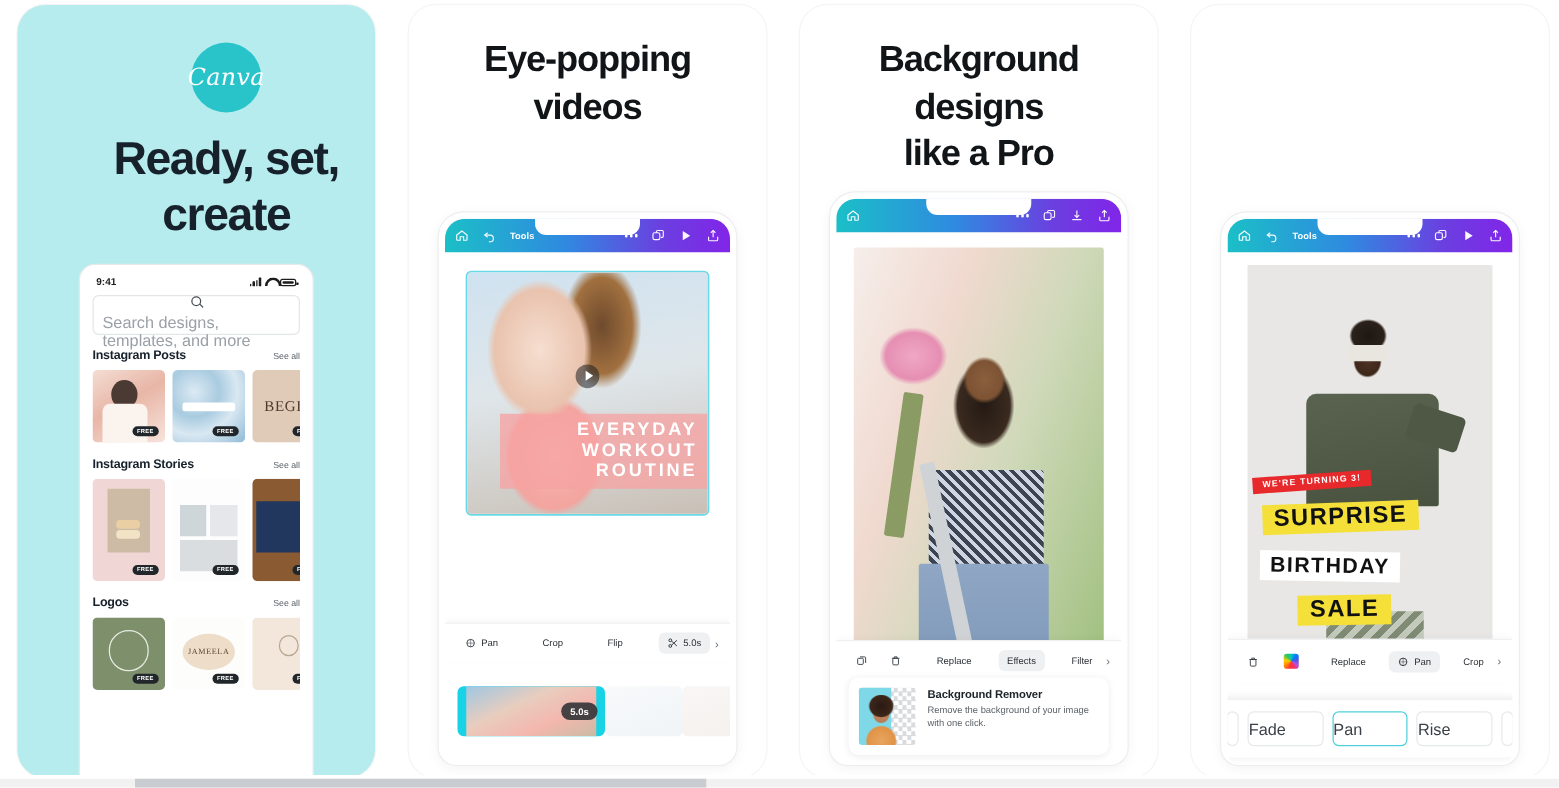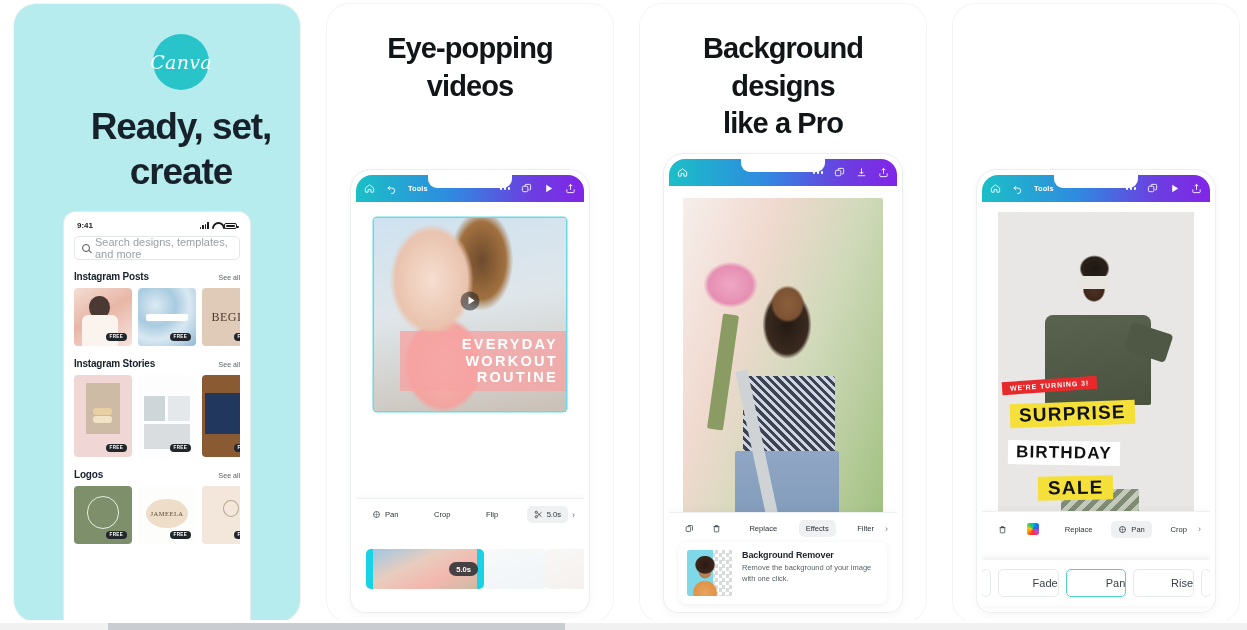--- a/index.html
+++ b/index.html
@@ -67,23 +67,23 @@
   .wifi { width: 9px; height: 7px; position: relative; }
   .wifi::after {
     content: ""; position: absolute; left: 0; top: 0;
     width: 9px; height: 9px; border: 2px solid #1c1c1e;
     border-radius: 50%; clip-path: polygon(0 0, 100% 0, 100% 52%, 0 52%);
   }
   .batt { width: 13px; height: 6.5px; border: 1px solid #1c1c1e; border-radius: 2px; position: relative; }
   .batt::before { content:""; position:absolute; inset:1px; background:#1c1c1e; border-radius:1px; }
   .batt::after { content:""; position:absolute; right:-2.5px; top:2px; width:1.5px; height:2.5px; background:#1c1c1e; border-radius:0 1px 1px 0;}
   .searchbar {
-    height: 24px; border: 1px solid #e3e6e8; border-radius: 5px;
+    height: 32px; border: 1px solid #e3e6e8; border-radius: 5px;
     display: flex; align-items: center; gap: 5px; padding: 0 7px;
-    font-size: 11px; color: #9aa0a6; margin-bottom: 11px;
+    font-size: 13px; color: #9aa0a6; margin-bottom: 11px; flex-direction: column;
   }
   .mag { width: 8px; height: 8px; border: 1.3px solid #4a4f55; border-radius: 50%; position: relative; flex: 0 0 auto;}
   .mag::after { content:""; position:absolute; right:-3px; bottom:-1.5px; width:4px; height:1.3px; background:#4a4f55; transform: rotate(45deg); border-radius:1px;}
   .sec-head {
     display: flex; justify-content: space-between; align-items: baseline;
     margin-bottom: 6px;
   }
   .sec-title { font-size: 10px; font-weight: 700; color: #17212b; letter-spacing: -.2px; }
   .sec-link { font-size: 7px; color: #5a6168; }
   .row { display: flex; gap: 6px; margin-bottom: 12px; overflow: hidden; }
@@ -222,22 +222,22 @@
   .tag.w1 { background:#fff; color:#111; font-size:17px; padding:2px 8px; transform: rotate(1deg); left:10px; top:71%; }
   .tag.y2 { background:#f5e03a; color:#111; font-size:19px; padding:1px 10px; transform: rotate(-1deg); left:40px; top:82%; }
   .animbar {
     position: absolute; left: -8px; right: -8px; bottom: 6px;
     background: #fff; border-radius: 10px; padding: 9px 7px;
     display: flex; gap: 7px; align-items: center;
     box-shadow: 0 -1px 8px rgba(0,0,0,0.09);
   }
   .chip {
     flex: 1 1 0; height: 28px; border: 1px solid #e6e9eb; border-radius: 5px;
-    display: flex; align-items: center; justify-content: flex-end;
-    font-size: 11px; color: #3a4046; background: #fff;
+    display: flex; align-items: center; justify-content: flex-start;
+    font-size: 13px; color: #3a4046; background: #fff;
   }
   .chip.sel { border: 1.5px solid #4fd1dd; }
   .chip.edge { flex: 0 0 10px; }
   .swatch {
     width: 12px; height: 12px; border-radius: 2.5px;
     background: conic-gradient(from 200deg, #ff3b30, #ff9500, #ffcc00, #34c759, #00c7be, #007aff, #5856d6, #af52de, #ff2d55, #ff3b30);
   }
   .bottomscroll {
     position: absolute; left: 0; bottom: 0; width: 1247px; height: 10px;
     background: #ffffff;

